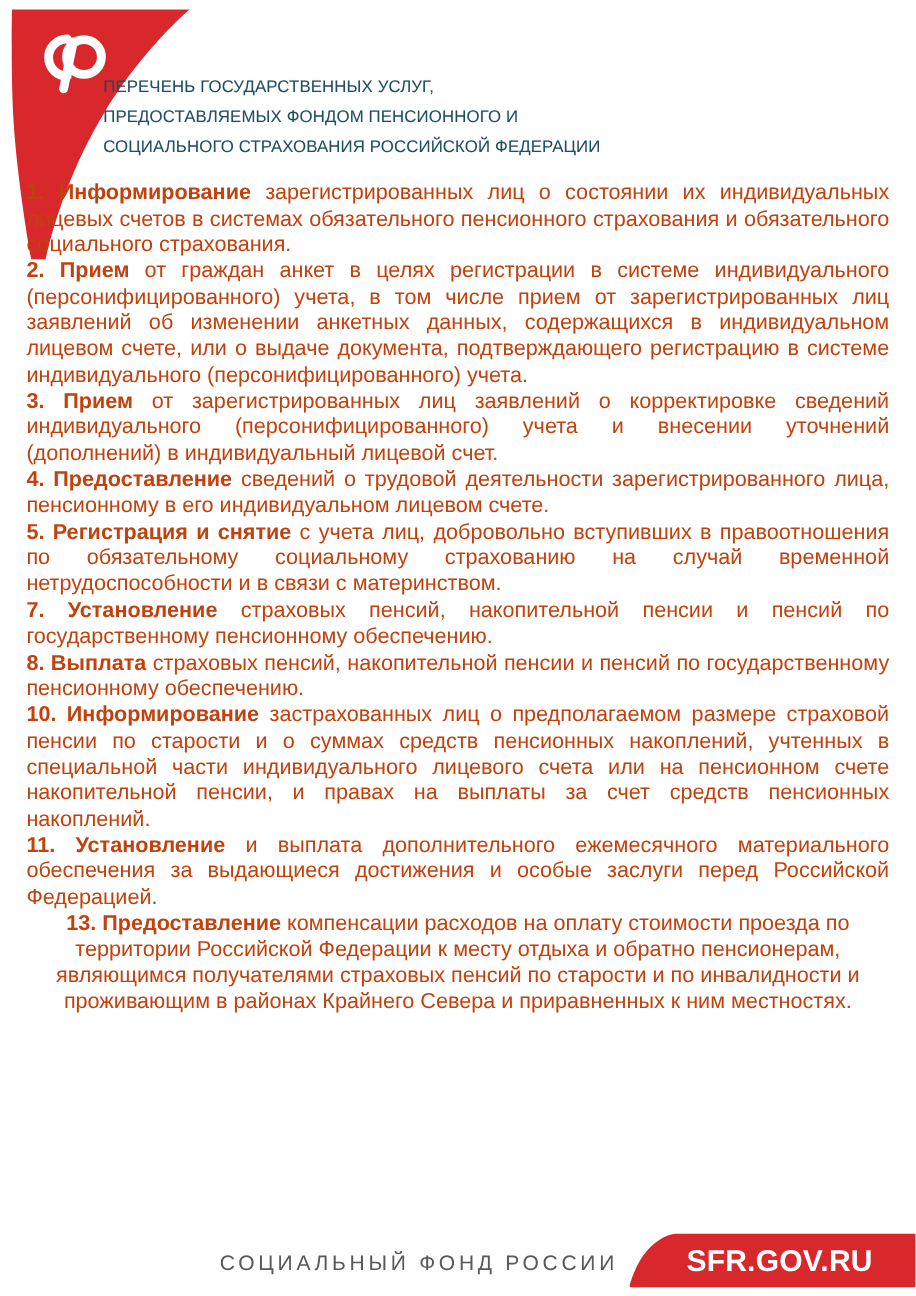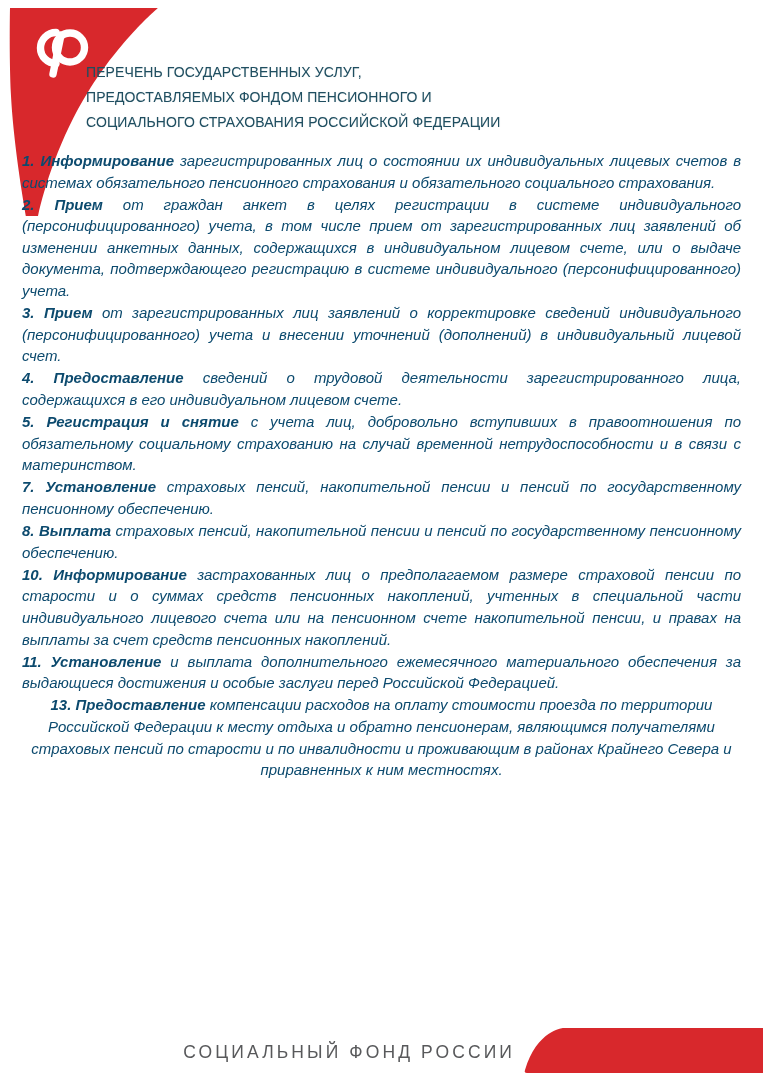--- a/index.html
+++ b/index.html
@@ -63,27 +63,26 @@
     top: 150px;
     width: 719px;
     margin: 0;
     padding: 0;
     list-style: none;
   }
 
   .service-item {
     text-align: justify;
     text-justify: inter-word;
-    color: #0c4a6e;
-    font-size: 15px;
+    color: #c2410c;
+    font-size: 18px;
     line-height: 21.6px;
     margin: 0 0 0.5px 0;
     padding: 0;
     hyphens: none;
-    font-style: italic;
   }
   .service-item:last-child {
     text-align: center;
   }
 
   .service-item .lead {
     font-weight: bold;
   }
 
   
@@ -159,21 +158,21 @@
   <li class="service-item">
     <span class="lead">2.</span>
     <span class="lead">Прием</span><span> от граждан анкет в целях регистрации в системе индивидуального (персонифицированного) учета, в том числе прием от зарегистрированных лиц заявлений об изменении анкетных данных, содержащихся в индивидуальном лицевом счете, или о выдаче документа, подтверждающего регистрацию в системе индивидуального (персонифицированного) учета.</span>
   </li>
   <li class="service-item">
     <span class="lead">3.</span>
     <span class="lead">Прием</span><span> от зарегистрированных лиц заявлений о корректировке сведений индивидуального (персонифицированного) учета и внесении уточнений (дополнений) в индивидуальный лицевой счет.</span>
   </li>
   <li class="service-item">
     <span class="lead">4.</span>
-    <span class="lead">Предоставление</span><span> сведений о трудовой деятельности зарегистрированного лица, содержащихся в его индивидуальном лицевом счете.</span>
+    <span class="lead">Предоставление</span><span> сведений о трудовой деятельности зарегистрированного лица, пенсионному в его индивидуальном лицевом счете.</span>
   </li>
   <li class="service-item">
     <span class="lead">5.</span>
     <span class="lead">Регистрация и снятие</span><span> с учета лиц, добровольно вступивших в правоотношения по обязательному социальному страхованию на случай временной нетрудоспособности и в связи с материнством.</span>
   </li>
   <li class="service-item">
     <span class="lead">7.</span>
     <span class="lead">Установление</span><span> страховых пенсий, накопительной пенсии и пенсий по государственному пенсионному обеспечению.</span>
   </li>
   <li class="service-item">
@@ -195,14 +194,15 @@
 </ol>
 
 <div id="footer">
 
   <div id="footer-caption">СОЦИАЛЬНЫЙ ФОНД РОССИИ</div>
 
   <div id="footer-url-banner">
     <svg width="240" height="45" viewBox="0 0 240 45" aria-hidden="true">
       <path d="M240,0 L40,0 C40,0 14,2 2,42 C1.2,44.2 2,45 4,45 L240,45 Z" fill="#d8282c"></path>
     </svg>
+    <div id="footer-url-text">SFR.GOV.RU</div>
   </div>
 </div>
 
 </body></html>

